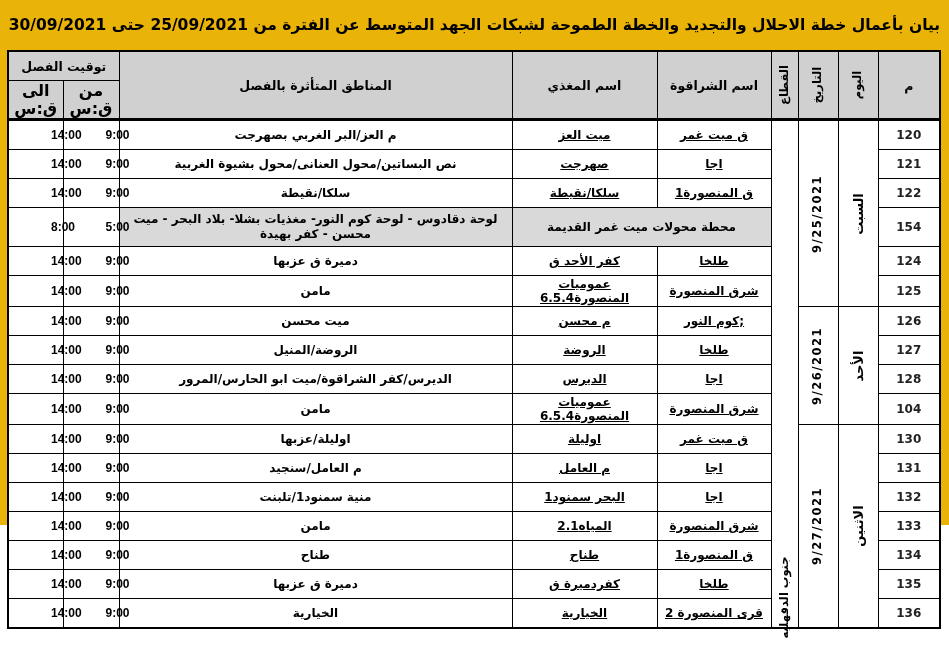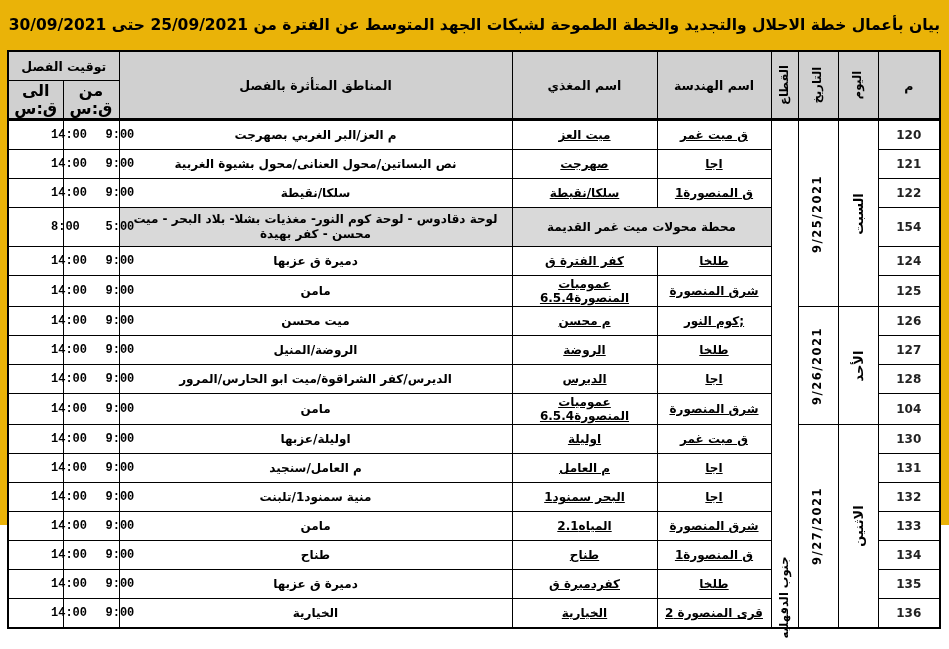--- a/index.html
+++ b/index.html
@@ -20,21 +20,21 @@
   }
   .schedule thead th{
     background:#d0d0d0;font-weight:bold;font-size:12.5px;
   }
   .schedule thead tr.h1 th{height:26px;}
   .schedule thead tr.h2 th{height:22px;font-size:16px;line-height:1.1;}
   .schedule thead{border-bottom:3px solid #000;}
   .schedule tbody td{height:26px;font-weight:bold;font-size:12px;background:#fff;}
   .schedule tbody tr.hl td{height:36px;}
   td.num{font-size:7px;font-weight:bold;color:#222;}
-  td.time{font-size:14.5px;font-weight:bold;font-family:Liberation Mono, monospace;direction:ltr;padding-left:42px;}
+  td.time{font-size:14.5px;font-weight:bold;font-family:Liberation Sans, sans-serif;direction:ltr;padding-left:42px;}
   td.areas{font-size:11.5px;line-height:1.25;padding:1px 6px;}
   td.eng,td.feeder{font-size:12px;text-decoration:underline;}
   td.merged{font-size:12px;}
   .hlbg{background:#d9d9d9 !important;}
   
   th.vert,td.vert{position:relative;}
   .vtext{
     position:absolute;top:50%;left:50%;
     transform:translate(-50%,-50%) rotate(-90deg);
     white-space:nowrap;font-weight:bold;display:block;line-height:1;
@@ -70,21 +70,21 @@
         <th rowspan="2">م</th>
         <th rowspan="2" class="vert">
             <span class="vtext">اليوم</span>
           </th>
         <th rowspan="2" class="vert">
             <span class="vtext">التاريخ</span>
           </th>
         <th rowspan="2" class="vert">
             <span class="vtext">القطاع</span>
           </th>
-        <th rowspan="2">اسم الهندسة</th>
+        <th rowspan="2">اسم الشراقوة</th>
         <th rowspan="2">اسم المغذي</th>
         <th rowspan="2">المناطق المتأثرة بالفصل</th>
         <th colspan="2">توقيت الفصل</th>
       </tr>
       <tr class="h2">
         <th>
           <span class="sub-line">من</span>
           <span class="sub-line">ق:س</span>
         </th>
         <th>
@@ -130,21 +130,21 @@
         <tr class="hl">
           <td class="num">154</td>
           <td class="merged hlbg" colspan="2">محطة محولات ميت غمر القديمة</td>
           <td class="areas hlbg">لوحة دقادوس - لوحة كوم النور- مغذيات بشلا- بلاد البحر - ميت محسن - كفر بهيدة</td>
           <td class="time">5:00</td>
           <td class="time">8:00</td>
         </tr>
         <tr>
           <td class="num">124</td>
           <td class="eng">طلخا</td>
-          <td class="feeder">كفر الفترة ق</td>
+          <td class="feeder">كفر الأحد ق</td>
           <td class="areas">دميرة ق عزبها</td>
           <td class="time">9:00</td>
           <td class="time">14:00</td>
         </tr>
         <tr>
           <td class="num">125</td>
           <td class="eng">شرق المنصورة</td>
           <td class="feeder">عموميات المنصورة6.5.4</td>
           <td class="areas">مامن</td>
           <td class="time">9:00</td>

